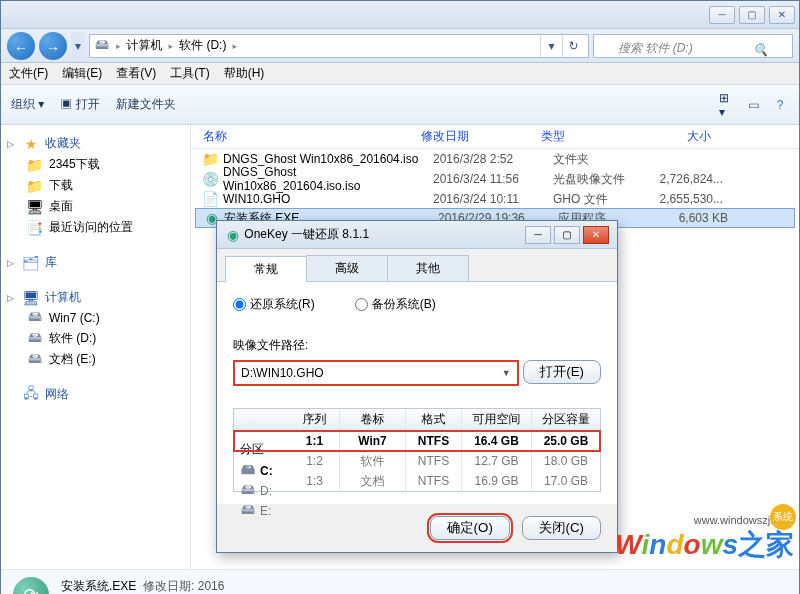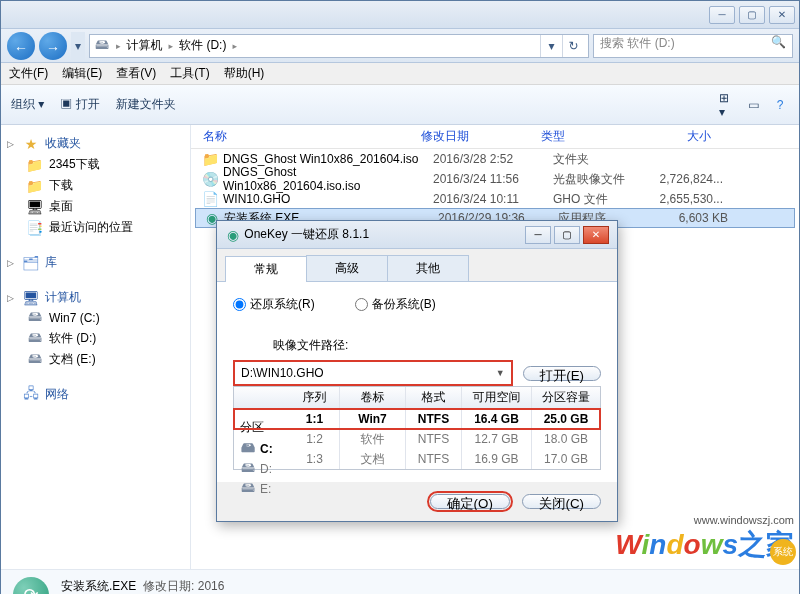--- a/index.html
+++ b/index.html
@@ -12,21 +12,21 @@
 
 
 .navbar { height: 34px; background: linear-gradient(#eaf0f8, #dde7f3); display: flex; align-items: center; padding: 0 6px; gap: 4px; border-bottom: 1px solid #b5c7de; }
 .nav-back, .nav-fwd { width: 28px; height: 28px; border-radius: 50%; background: radial-gradient(circle at 30% 30%, #5fa9e8, #1d6fc4); color: #fff; display: flex; align-items: center; justify-content: center; font-size: 14px; cursor: pointer; }
 .nav-dd { width: 14px; height: 28px; background: #dde7f3; cursor: pointer; display:flex; align-items:center; justify-content:center; color:#3c5a82; }
 .addressbar { flex: 1; height: 24px; border: 1px solid #a8b9d0; background: #fff; display: flex; align-items: center; padding: 0 4px; gap: 6px; }
 .addressbar .crumb { color: #000; }
 .addressbar .sep { color: #888; font-size: 9px; }
 .addr-btns { display:flex; }
 .addr-btn { width: 22px; height: 22px; border-left: 1px solid #d0d8e4; display:flex; align-items:center; justify-content:center; color:#3c5a82; cursor:pointer; }
-.searchbox { width: 200px; height: 24px; border: 1px solid #a8b9d0; background: #fff; display: flex; align-items: flex-start; padding: 0 6px; color: #888; }
+.searchbox { width: 200px; height: 24px; border: 1px solid #a8b9d0; background: #fff; display: flex; align-items: flex-end; padding: 0 24px; color: #888; font-style: italic; }
 .searchbox .mag { margin-left:auto; color:#3c5a82; }
 
 
 .menubar { height: 22px; background: #f0f0f0; display: flex; align-items: center; padding: 0 8px; gap: 14px; border-bottom: 1px solid #d8d8d8; }
 .menubar span { cursor: pointer; }
 
 
 .toolbar { height: 40px; background: linear-gradient(#f7fbff, #e6eef8); display: flex; align-items: center; padding: 0 10px; gap: 16px; border-bottom: 1px solid #c8d4e4; color: #1e395b; }
 .toolbar .right { margin-left: auto; display:flex; gap:8px; align-items:center; }
 .tb-icon { width:18px; height:18px; display:flex; align-items:center; justify-content:center; }
@@ -71,43 +71,43 @@
 .dlg-title { height: 28px; background: linear-gradient(#e8eef6, #d5e1ef); display: flex; align-items: center; padding: 0 8px; border-bottom: 1px solid #b5c7de; }
 .dlg-title .t { flex:1; }
 .dlg-title .dbtn { width: 26px; height: 18px; border: 1px solid #9cb2cf; background: linear-gradient(#f4f7fb, #dce6f2); margin-left: 3px; display:flex; align-items:center; justify-content:center; font-size:10px; cursor:pointer; }
 .dlg-title .dclose { background: linear-gradient(#f08b75, #d9482b); color:#fff; border-color:#a8321a; }
 .tabs { display: flex; padding: 6px 8px 0; gap: 0; border-bottom: 1px solid #b5c7de; background: #f0f0f0; }
 .tab { padding: 4px 28px; border: 1px solid #b5c7de; border-bottom: none; background: #e4ecf5; cursor: pointer; margin-right: -1px; }
 .tab.active { background: #fff; position: relative; top: 1px; }
 .dlg-body { background: #fff; padding: 14px 16px 12px; border-top: none; }
 .radios { display: flex; gap: 40px; margin-bottom: 24px; }
 .radios label { display: flex; align-items: center; gap: 4px; cursor:pointer; }
-.field-label { margin-bottom: 6px; margin-left: 40px; }
-.path-row { display: flex; gap: 10px; align-items: center; }
+.field-label { margin-bottom: 6px; }
+.path-row { display: flex; gap: 4px; align-items: flex-start; margin-bottom: 22px; }
 .path-input { flex: 1; height: 26px; border: 2px solid #d93a2b; background:#fff; display:flex; align-items:center; padding: 0 6px; position:relative; cursor:pointer; }
 .path-input .dd { margin-left:auto; color:#555; font-size:9px; }
-.btn { height: 15px; padding: 0 16px; border: 1px solid #8a9cb5; background: linear-gradient(#fdfdfe, #e4ecf5); cursor: pointer; border-radius: 8px; }
+.btn { height: 24px; padding: 0 16px; border: 1px solid #8a9cb5; background: linear-gradient(#fdfdfe, #e4ecf5); cursor: pointer; border-radius: 8px; }
 .part-table { border: 1px solid #c0c8d4; }
 .pt-hdr { display: flex; background: linear-gradient(#fdfdfe, #e8eef6); height: 22px; border-bottom: 1px solid #c0c8d4; }
 .pt-hdr > div, .pt-row > div { display:flex; align-items:center; justify-content:center; border-right: 1px solid #e0e4ec; }
 .pt-hdr > div:first-child, .pt-row > div:first-child { justify-content:flex-start; padding-left:6px; gap:4px;margin-top:40px; }
 .pc1{width:56px}.pc2{width:50px}.pc3{width:66px}.pc4{width:56px}.pc5{width:70px}.pc6{width:68px;border-right:none!important}
 .pt-row { display:flex; height:20px; cursor:pointer; }
 .pt-row.hl { outline: 2px solid #d93a2b; outline-offset:-1px; font-weight:bold; }
 .pt-row:not(.hl) { color:#777; }
 .dlg-foot { display:flex; justify-content:flex-end; gap:12px; padding:12px 16px; }
 .dlg-foot .btn.hl { outline: 2px solid #d93a2b; outline-offset: 1px; }
 
 
 .watermark { position:absolute; right:6px; bottom:30px; pointer-events:none; }
 .watermark .url { color:#555; font-size:11px; text-align:right; }
 .watermark .logo { font-family: "Segoe UI", sans-serif; font-weight:bold; font-size:28px; font-style:italic; }
 .watermark .w1{color:#e03a2b}.watermark .w2{color:#6fbf3e}.watermark .w3{color:#2b7de0}.watermark .w4{color:#f0b41e}
 .watermark .tail{color:#2b7de0; font-style:normal;}
-.watermark .badge { position:absolute; right:-2px; top:-10px; width:26px; height:26px; border-radius:50%; background:#f0b41e; color:#fff; font-size:10px; display:flex; align-items:center; justify-content:center;margin-top:35px; }
+.watermark .badge { position:absolute; right:-2px; top:-10px; width:26px; height:26px; border-radius:50%; background:#f0b41e; color:#fff; font-size:10px; display:flex; align-items:center; justify-content:center; }
 </style>
 </head>
 <body>
 
 <div class="window" style="width:800px;height:594px;">
 
   <div class="titlebar">
     <div class="win-btn">─</div>
     <div class="win-btn">▢</div>
     <div class="win-btn">✕</div>

